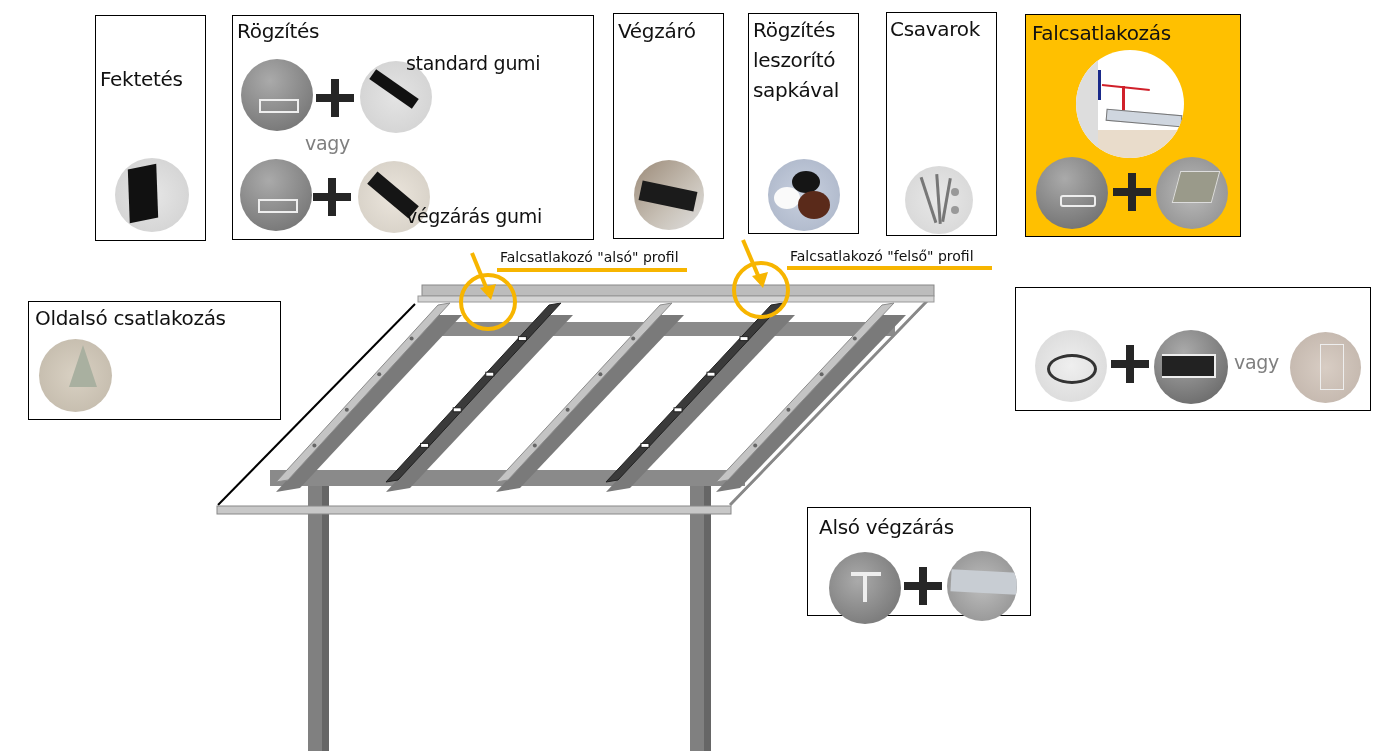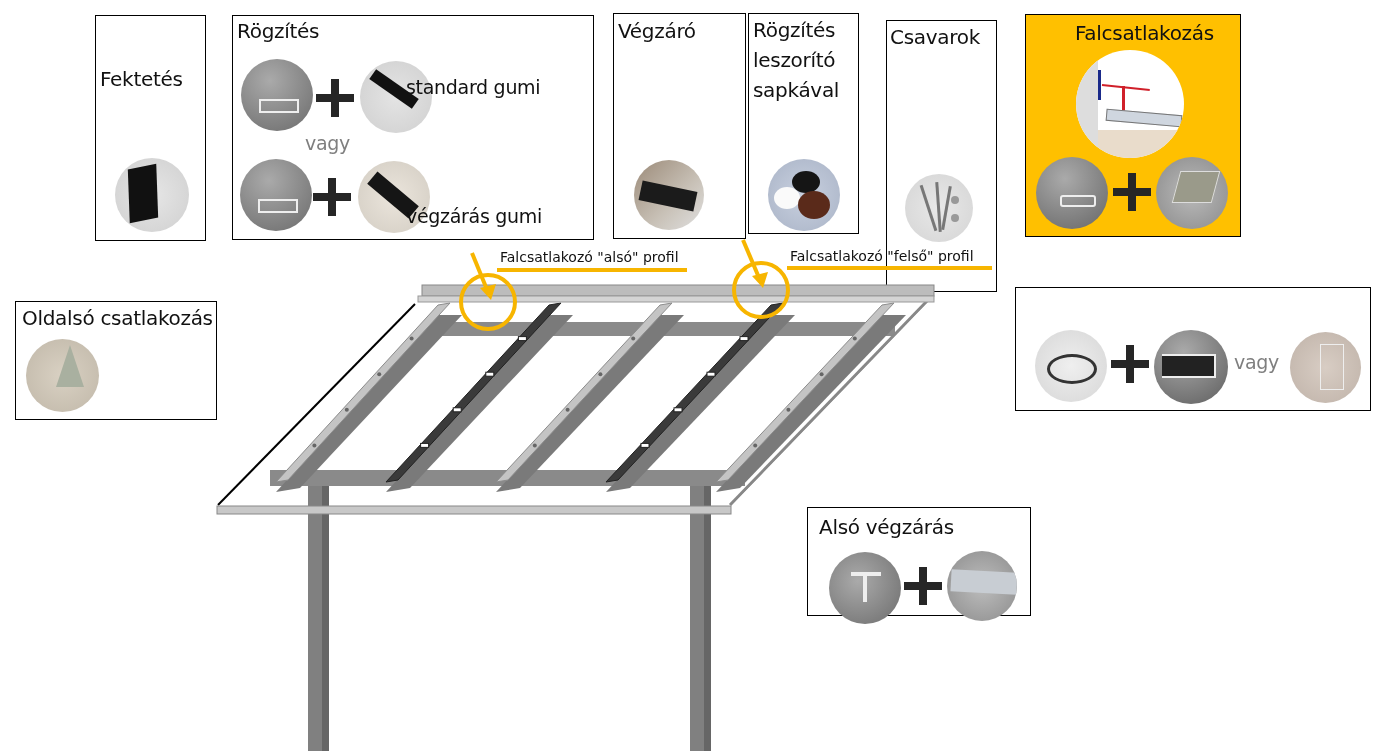--- a/index.html
+++ b/index.html
@@ -30,81 +30,81 @@
 
 <div class="box" style="left:232px;top:15px;width:362px;height:225px;">
   <div class="title" style="left:4px;top:0px;">Rögzítés</div>
   <div class="photo" style="left:8px;top:43px;width:72px;height:72px;background:radial-gradient(circle at 40% 30%,#aaa,#6b6b6b);">
     <div style="position:absolute;left:18px;top:40px;width:36px;height:10px;border:2px solid #eee;"></div>
   </div>
   <div class="plus" style="left:83px;top:63px;"></div>
   <div class="photo" style="left:127px;top:45px;width:72px;height:72px;background:radial-gradient(circle,#e4e4e4,#cfcfcf);">
     <div style="position:absolute;left:8px;top:22px;width:52px;height:12px;background:#111;transform:rotate(35deg);"></div>
   </div>
-  <div class="lbl" style="left:173px;top:36px;margin-top:24px;">standard gumi</div>
+  <div class="lbl" style="left:173px;top:36px;">standard gumi</div>
   <div class="lbl grey" style="left:72px;top:116px;">vagy</div>
   <div class="photo" style="left:7px;top:143px;width:72px;height:72px;background:radial-gradient(circle at 40% 30%,#aaa,#6b6b6b);">
     <div style="position:absolute;left:18px;top:40px;width:36px;height:10px;border:2px solid #eee;"></div>
   </div>
   <div class="plus" style="left:80px;top:162px;"></div>
   <div class="photo" style="left:125px;top:145px;width:72px;height:72px;background:radial-gradient(circle,#ebe5dc,#d2ccc2);">
     <div style="position:absolute;left:8px;top:26px;width:54px;height:16px;background:#151515;transform:rotate(40deg);"></div>
   </div>
   <div class="lbl" style="left:173px;top:189px;">végzárás gumi</div>
 </div>
 
-<div class="box" style="left:613px;top:13px;width:133px;height:226px;">
+<div class="box" style="left:613px;top:13px;width:111px;height:226px;">
   <div class="title" style="left:4px;top:2px;">Végzáró</div>
   <div class="photo" style="left:20px;top:146px;width:70px;height:70px;background:linear-gradient(135deg,#9b8a78,#c9c2b8 60%,#e0e0e0);">
     <div style="position:absolute;left:6px;top:26px;width:56px;height:20px;background:#1b1b1b;transform:rotate(12deg);"></div>
   </div>
 </div>
 
 <div class="box" style="left:748px;top:13px;width:111px;height:221px;">
   <div class="title" style="left:4px;top:1px;">Rögzítés
 leszorító
 sapkával</div>
   <div class="photo" style="left:19px;top:145px;width:72px;height:72px;background:radial-gradient(circle,#c9d1e0,#a9b3c6);">
     <div style="position:absolute;left:6px;top:28px;width:26px;height:22px;border-radius:50%;background:#fafafa;"></div>
     <div style="position:absolute;left:24px;top:12px;width:28px;height:22px;border-radius:50%;background:#151515;"></div>
     <div style="position:absolute;left:30px;top:32px;width:32px;height:28px;border-radius:50%;background:#5a2a1a;"></div>
   </div>
 </div>
 
-<div class="box" style="left:886px;top:20px;width:111px;height:272px;">
+<div class="box" style="left:886px;top:12px;width:111px;height:224px;">
   <div class="title" style="left:3px;top:1px;">Csavarok</div>
   <div class="photo" style="left:18px;top:153px;width:68px;height:68px;background:radial-gradient(circle,#e8e8e8,#d4d4d4);">
     <div style="position:absolute;left:22px;top:10px;width:3px;height:48px;background:#777;transform:rotate(-18deg);"></div>
     <div style="position:absolute;left:32px;top:8px;width:3px;height:50px;background:#777;transform:rotate(-4deg);"></div>
     <div style="position:absolute;left:40px;top:12px;width:3px;height:44px;background:#777;transform:rotate(10deg);"></div>
     <div style="position:absolute;left:46px;top:22px;width:8px;height:8px;border-radius:50%;background:#999;"></div>
     <div style="position:absolute;left:46px;top:40px;width:8px;height:8px;border-radius:50%;background:#999;"></div>
   </div>
 </div>
 
 <div class="box hl" style="left:1025px;top:14px;width:216px;height:223px;">
-  <div class="title" style="left:6px;top:3px;margin-left:43px;">Falcsatlakozás</div>
+  <div class="title" style="left:6px;top:3px;">Falcsatlakozás</div>
   <div class="photo" style="left:50px;top:35px;width:108px;height:108px;background:#fff;">
     <div style="position:absolute;left:0;top:0;width:22px;height:108px;background:#ddd;"></div>
     <div style="position:absolute;left:22px;top:20px;width:3px;height:30px;background:#1a2a8a;"></div>
     <div style="position:absolute;left:26px;top:34px;width:48px;height:2px;background:#d0202a;transform:rotate(6deg);transform-origin:left;"></div>
     <div style="position:absolute;left:46px;top:36px;width:3px;height:26px;background:#d0202a;"></div>
     <div style="position:absolute;left:30px;top:62px;width:74px;height:10px;background:#cfd6df;border:1px solid #777;transform:rotate(5deg);"></div>
     <div style="position:absolute;left:22px;top:80px;width:90px;height:28px;background:#e9dccb;"></div>
   </div>
   <div class="photo" style="left:10px;top:142px;width:72px;height:72px;background:radial-gradient(circle at 40% 30%,#aaa,#666);">
     <div style="position:absolute;left:24px;top:38px;width:32px;height:8px;border:2px solid #eee;border-radius:3px;"></div>
   </div>
   <div class="plus" style="left:87px;top:158px;"></div>
   <div class="photo" style="left:130px;top:142px;width:72px;height:72px;background:radial-gradient(circle,#bbb,#8a8a8a);">
     <div style="position:absolute;left:20px;top:14px;width:38px;height:30px;background:#9a9a8a;border:1px solid #ddd;transform:skewX(-15deg);"></div>
   </div>
 </div>
 
-<div class="box" style="left:15px;top:301px;width:202px;height:119px;text-decoration:underline;">
+<div class="box" style="left:28px;top:301px;width:253px;height:119px;text-decoration:underline;">
   <div class="title" style="left:6px;top:1px;">Oldalsó csatlakozás</div>
   <div class="photo" style="left:10px;top:37px;width:73px;height:73px;background:radial-gradient(circle,#d9d1c3,#c0b7a8);">
     <div style="position:absolute;left:30px;top:6px;width:0;height:0;border-left:14px solid transparent;border-right:14px solid transparent;border-bottom:42px solid #a9b0a0;"></div>
   </div>
 </div>
 
 <div class="box" style="left:1015px;top:287px;width:356px;height:124px;">
   <div class="photo" style="left:19px;top:42px;width:72px;height:72px;background:radial-gradient(circle,#efefef,#d6d6d6);">
     <div style="position:absolute;left:12px;top:24px;width:44px;height:24px;border:3px solid #333;border-radius:50%;"></div>
   </div>

